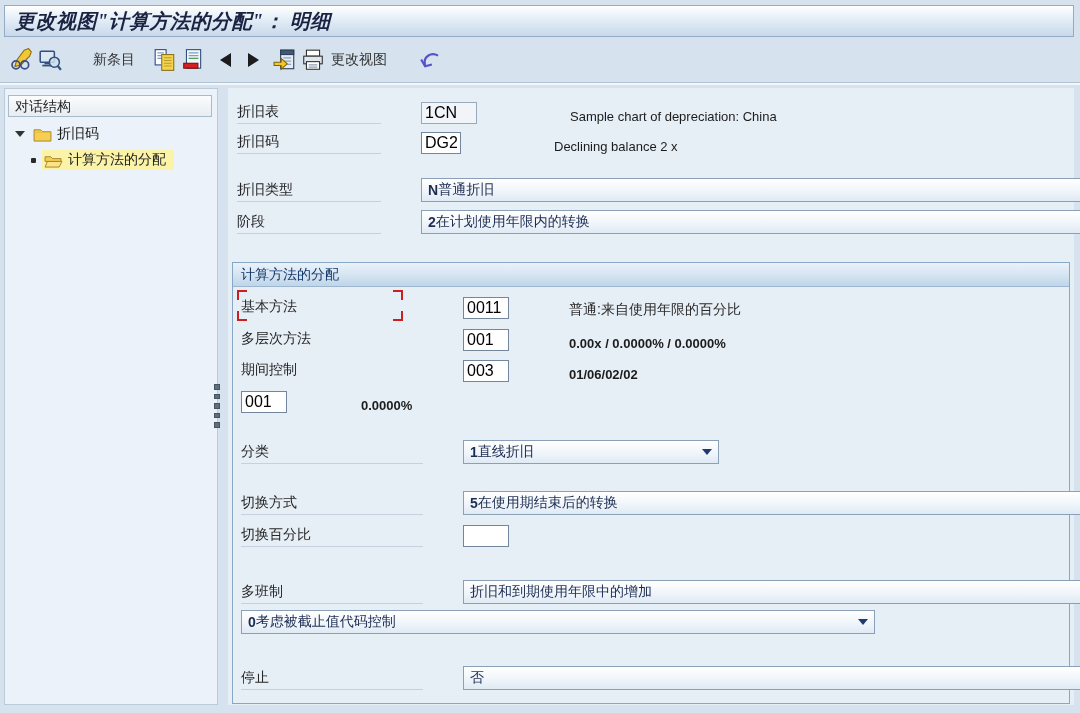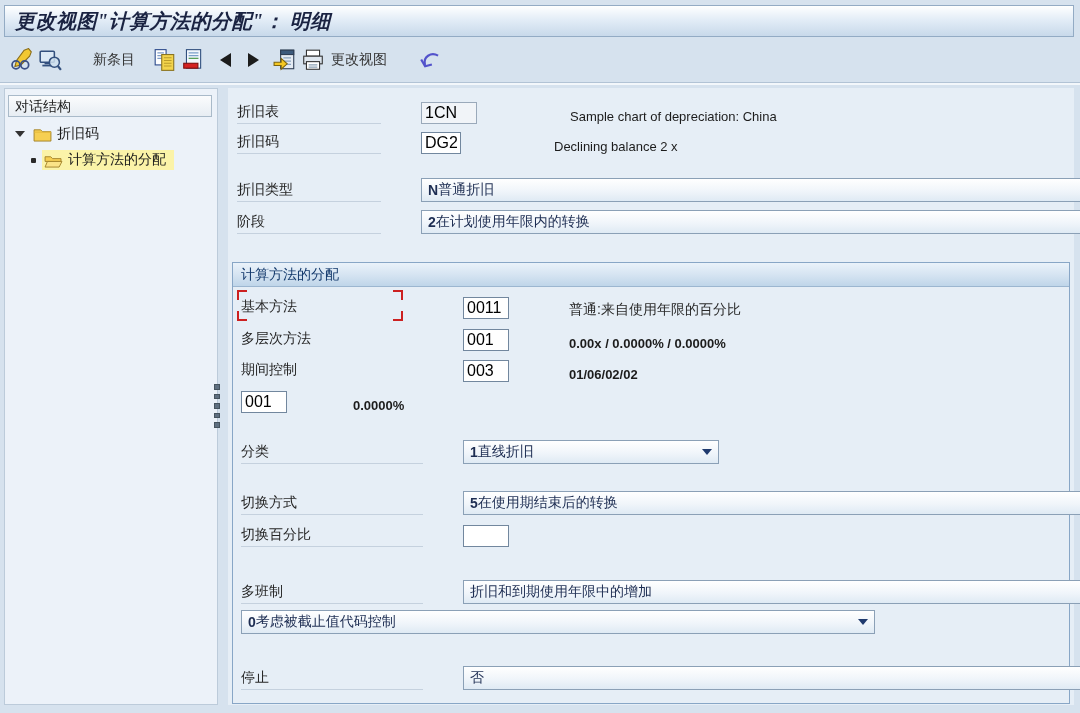--- a/index.html
+++ b/index.html
@@ -231,21 +231,21 @@
         <input class="tfield" style="width: 46px;" value="001">
         <span class="desc gdesc b">0.00x / 0.0000% / 0.0000%</span>
       </div>
       <div class="frow" style="left:8px;top:93px">
         <span class="lbl glbl plain">期间控制</span>
         <input class="tfield" style="width: 46px;" value="003">
         <span class="desc gdesc b">01/06/02/02</span>
       </div>
       <div class="frow" style="left:8px;top:124px">
         <input class="tfield" style="width: 46px;" value="001">
-        <span class="desc gdesc b" style="margin-left:26px">0.0000%</span>
+        <span class="desc gdesc b" style="margin-left:34px">0.0000%</span>
       </div>
 
       <div class="frow" style="left:8px;top:175px">
         <span class="lbl glbl">分类</span>
         <div class="combo" style="width:256px">
           <span class="key">1</span>
             <span> 直线折旧</span>
           <span class="arrow"></span>
         </div>
       </div>

